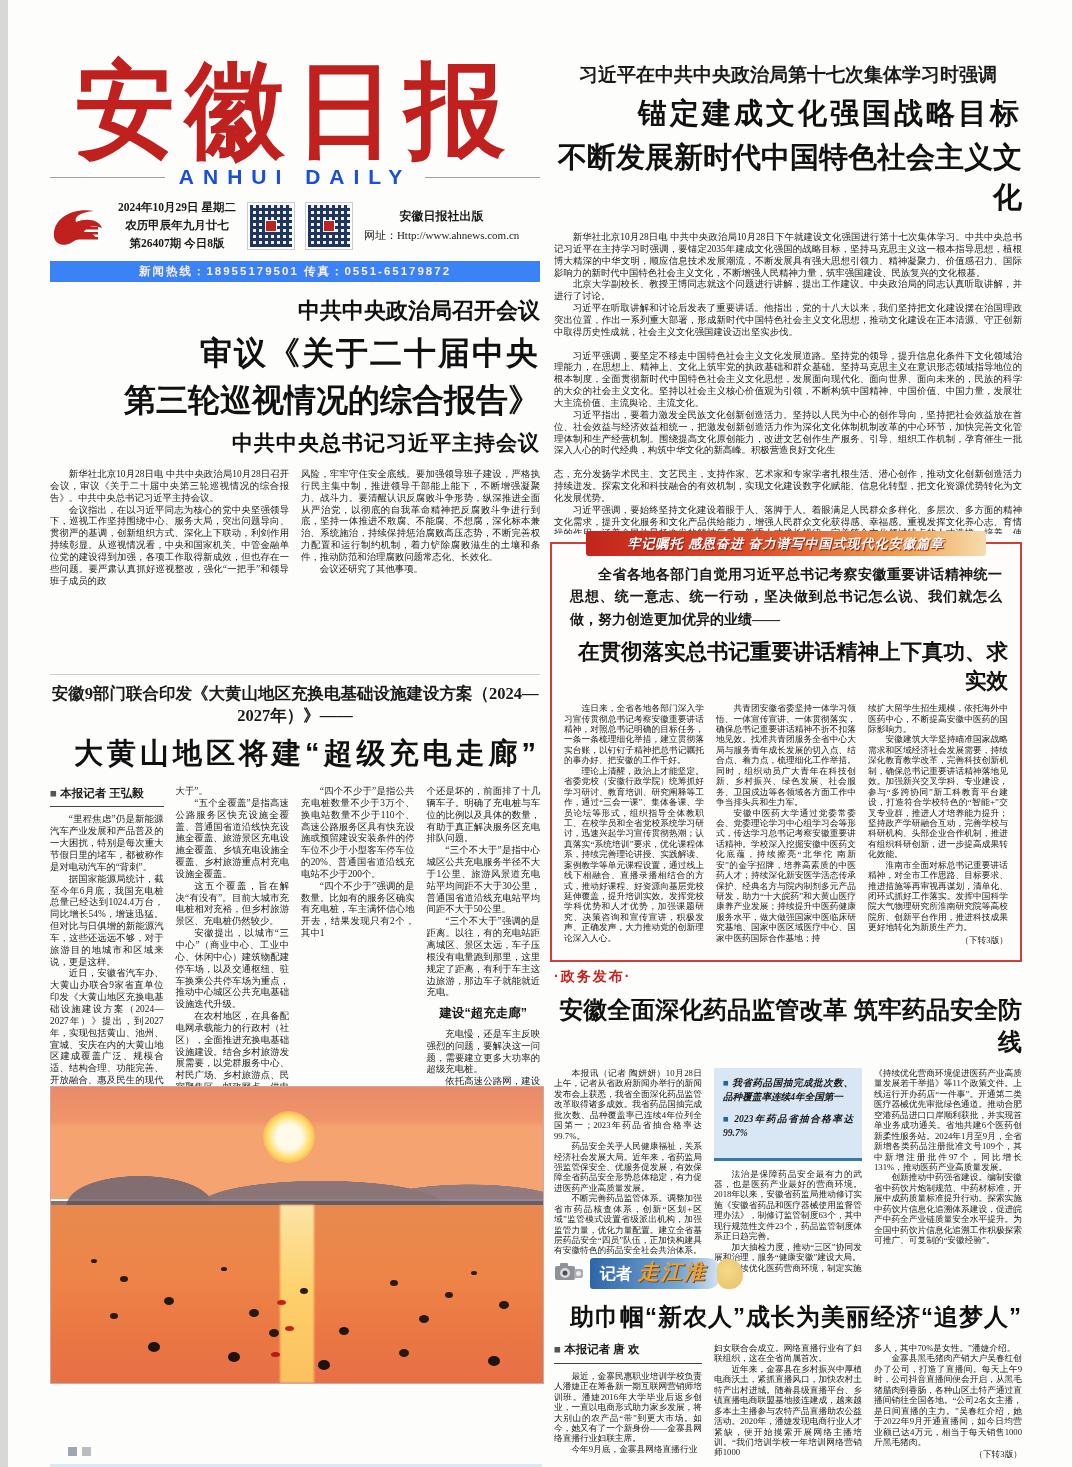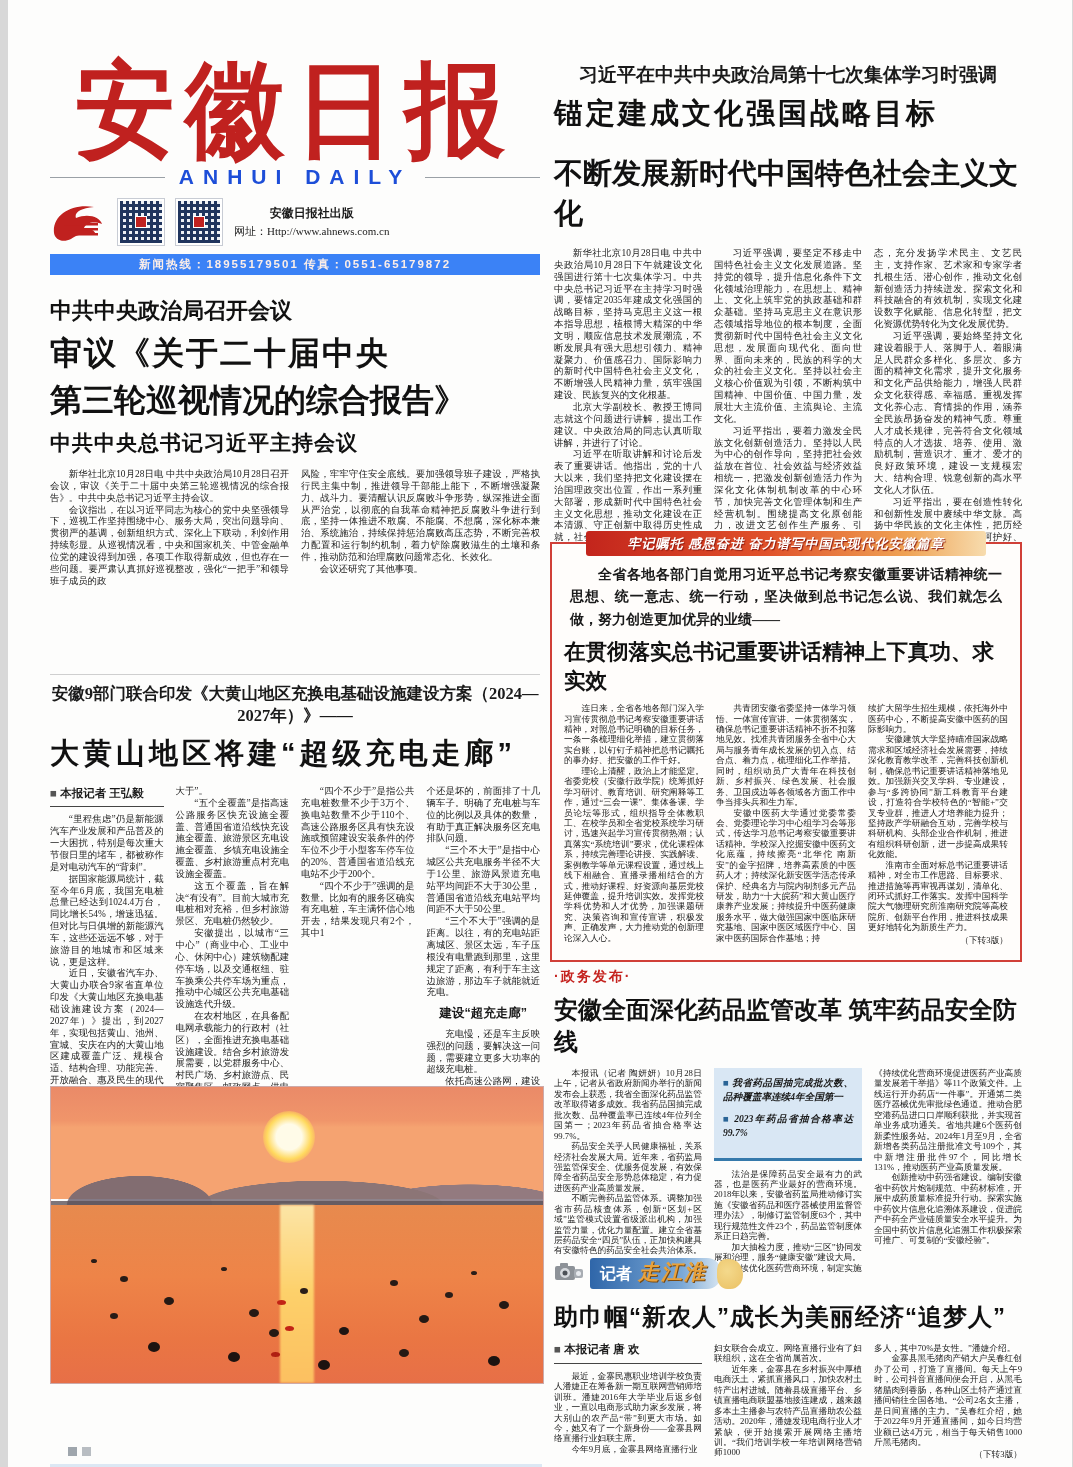--- a/index.html
+++ b/index.html
@@ -19,21 +19,21 @@
   .pubcol .b1{font-weight:bold;font-size:12px;}
   .qr{width:42px;height:42px;background:
       repeating-linear-gradient(0deg,#20355e 0 3px,transparent 3px 6px),
       repeating-linear-gradient(90deg,#20355e 0 3px,#eef1f6 3px 6px);
       border:2px solid #fff;outline:1px solid #c8ccd4;position:relative;}
   .qr .qrdot{position:absolute;left:15px;top:15px;width:10px;height:10px;background:#c0211f;border:1px solid #fff;}
   .hotline{margin-top:9px;background:#3b82f6;color:#fceee8;font-weight:bold;text-align:center;
     font-size:11.5px;letter-spacing:2px;padding:3px 0;font-family:"Liberation Sans",sans-serif;}
   
   .kicker{font-weight:bold;text-align:center;}
-  .headline{font-weight:bold;text-align:left;font-family:"Liberation Sans","DejaVu Sans",sans-serif;color:#111;}
+  .headline{font-weight:bold;text-align:right;font-family:"Liberation Sans","DejaVu Sans",sans-serif;color:#111;}
   .cols{display:flex;gap:12px;overflow:hidden;}
   .col{flex:1;min-width:0;}
   .para{margin:0;text-indent:2em;text-align:justify;}
   .body{font-size:9.4px;line-height:1.26;}
   .dense{font-size:8.7px;line-height:1.2;}
   .cont .run:first-child .para:first-child{text-indent:0;}
   .subhead{font-family:"Liberation Sans",sans-serif;font-weight:bold;font-size:12.5px;text-align:center;margin:7px 0;}
   .byline{font-family:"Liberation Sans",sans-serif;font-weight:bold;font-size:11.5px;border-bottom:1.5px solid #444;
     padding-bottom:6px;margin:0 0 7px 0;}
   .byline::before{content:"■ ";color:#555;}
@@ -110,39 +110,44 @@
     </div>
     <div class="inforow">
       <span style="flex:0 0 auto;">
         <svg width="56" height="42" viewBox="0 0 56 42">
           <path d="M4 34 C2 16 22 4 44 8 C30 9 24 14 26 19 C38 14 50 18 52 25 C43 22 36 24 34 29 C41 29 45 32 46 36 C36 33 26 36 21 40 C13 44 5 41 4 34 Z" fill="#c0211f"></path>
           <rect x="14" y="24" width="34" height="2.5" fill="#c0211f"></rect>
           <rect x="18" y="29" width="30" height="2.5" fill="#c0211f"></rect>
           <rect x="22" y="34" width="26" height="2.5" fill="#c0211f"></rect>
         </svg>
       </span>
+      <div class="datecol">
+        <div>2024年10月29日 星期二</div>
+        <div>农历甲辰年九月廿七</div>
+        <div>第26407期 今日8版</div>
+      </div>
       <div class="qr">
           <span class="qrdot"></span>
         </div>
       <div class="qr">
           <span class="qrdot"></span>
         </div>
       <div class="pubcol">
         <div class="b1">安徽日报社出版</div>
         <div>网址：Http://www.ahnews.com.cn</div>
       </div>
     </div>
     <div class="hotline">新闻热线：18955179501    传真：0551-65179872</div>
   </header>
 
   <section class="abs" style="left:546px;top:62px;width:468px;">
     <div class="kicker sans" style="font-size:19px;">习近平在中共中央政治局第十七次集体学习时强调</div>
     <div class="headline" style="font-size:29px;margin-top:6px;letter-spacing:3px;">锚定建成文化强国战略目标</div>
-    <div class="headline" style="font-size:29px;margin-top:20px;">不断发展新时代中国特色社会主义文化</div>
-    <div class="cols body" style="margin-top:14px;height:302px;">
+    <div class="headline" style="font-size:29px;margin-top:4px;">不断发展新时代中国特色社会主义文化</div>
+    <div class="cols body" style="margin-top:14px;height:302px;flex-direction:column;">
       <div class="col">
         <div class="run">
             <p class="para">新华社北京10月28日电  中共中央政治局10月28日下午就建设文化强国进行第十七次集体学习。中共中央总书记习近平在主持学习时强调，要锚定2035年建成文化强国的战略目标，坚持马克思主义这一根本指导思想，植根博大精深的中华文明，顺应信息技术发展潮流，不断发展具有强大思想引领力、精神凝聚力、价值感召力、国际影响力的新时代中国特色社会主义文化，不断增强人民精神力量，筑牢强国建设、民族复兴的文化根基。</p>
             <p class="para">北京大学副校长、教授王博同志就这个问题进行讲解，提出工作建议。中央政治局的同志认真听取讲解，并进行了讨论。</p>
             <p class="para">习近平在听取讲解和讨论后发表了重要讲话。他指出，党的十八大以来，我们坚持把文化建设摆在治国理政突出位置，作出一系列重大部署，形成新时代中国特色社会主义文化思想，推动文化建设在正本清源、守正创新中取得历史性成就，社会主义文化强国建设迈出坚实步伐。</p>
           </div>
       </div>
       <div class="col">
         <div class="run">
             <p class="para">习近平强调，要坚定不移走中国特色社会主义文化发展道路。坚持党的领导，提升信息化条件下文化领域治理能力，在思想上、精神上、文化上筑牢党的执政基础和群众基础。坚持马克思主义在意识形态领域指导地位的根本制度，全面贯彻新时代中国特色社会主义文化思想，发展面向现代化、面向世界、面向未来的，民族的科学的大众的社会主义文化。坚持以社会主义核心价值观为引领，不断构筑中国精神、中国价值、中国力量，发展壮大主流价值、主流舆论、主流文化。</p>

